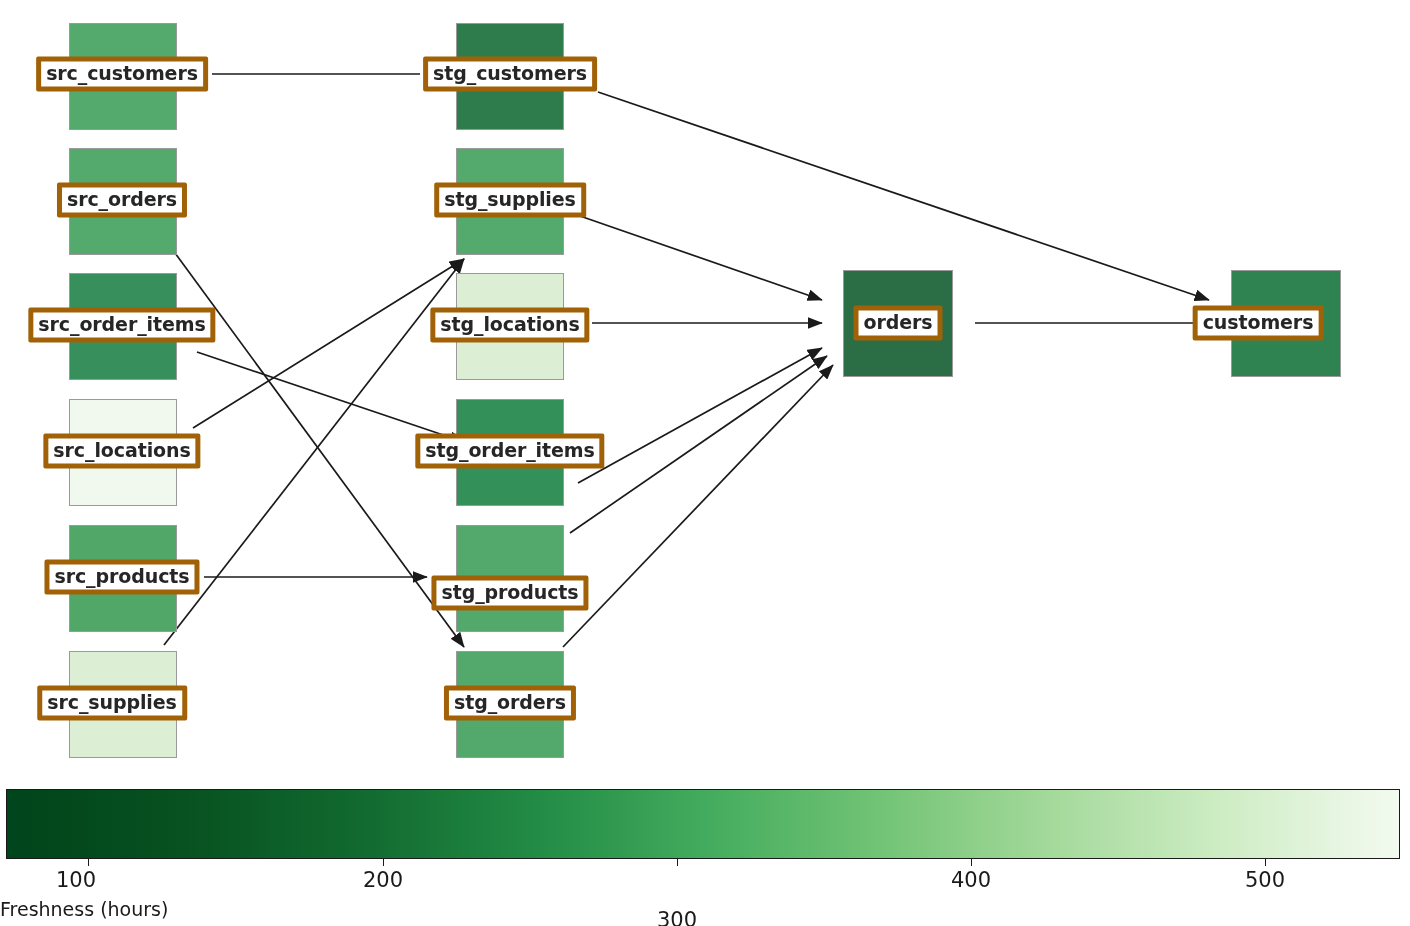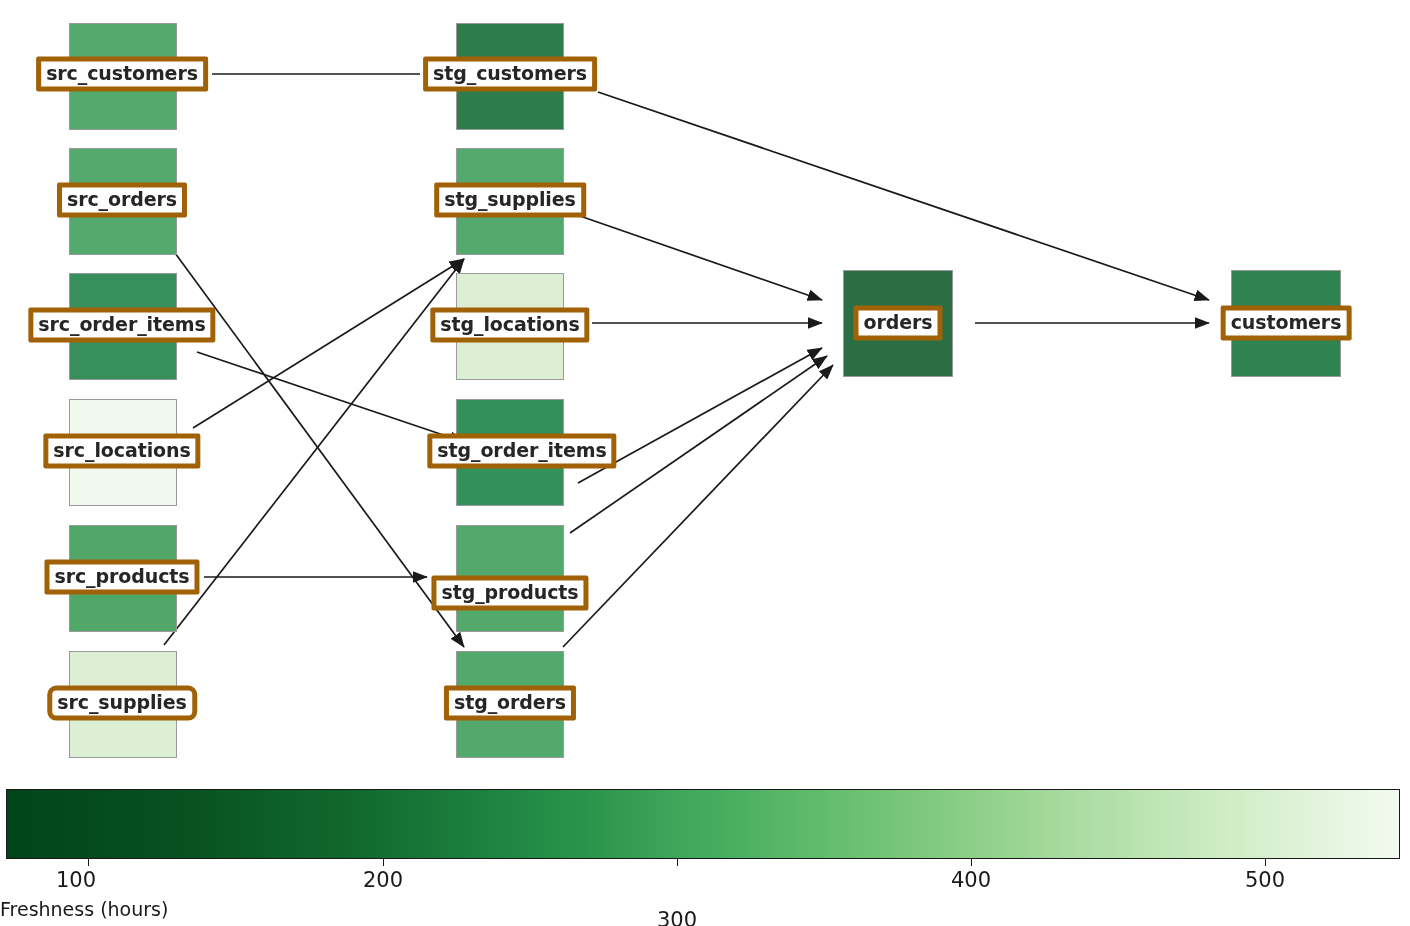--- a/index.html
+++ b/index.html
@@ -136,29 +136,29 @@
         <div class="node" title="stg_orders" style="left: 456px; top: 651px; width: 108px; height: 107px; background: rgb(83, 168, 107); border-color: rgb(154, 154, 154);"></div>
         <div class="node" title="orders" style="left: 843px; top: 270px; width: 110px; height: 107px; background: rgb(43, 110, 70); border-color: rgb(154, 154, 154);"></div>
         <div class="node" title="customers" style="left: 1231px; top: 270px; width: 110px; height: 107px; background: rgb(47, 131, 80); border-color: rgb(154, 154, 154);"></div>
       </div>
     <div id="label-layer">
         <div class="node-label" style="left: 122px; top: 74px;">src_customers</div>
         <div class="node-label" style="left: 122px; top: 200px;">src_orders</div>
         <div class="node-label" style="left: 122px; top: 325px;">src_order_items</div>
         <div class="node-label" style="left: 122px; top: 451px;">src_locations</div>
         <div class="node-label" style="left: 122px; top: 577px;">src_products</div>
-        <div class="node-label" style="left: 122px; top: 703px; border-radius: 9px;">src_supplies</div>
+        <div class="node-label" style="left: 112px; top: 703px;">src_supplies</div>
         <div class="node-label" style="left: 510px; top: 74px;">stg_customers</div>
         <div class="node-label" style="left: 510px; top: 200px;">stg_supplies</div>
         <div class="node-label" style="left: 510px; top: 325px;">stg_locations</div>
-        <div class="node-label" style="left: 510px; top: 451px; margin-left: 12px;">stg_order_items</div>
+        <div class="node-label" style="left: 510px; top: 451px;">stg_order_items</div>
         <div class="node-label" style="left: 510px; top: 593px; text-align: right;">stg_products</div>
         <div class="node-label" style="left: 510px; top: 703px;">stg_orders</div>
         <div class="node-label" style="left: 898px; top: 323px;">orders</div>
-        <div class="node-label" style="left: 1286px; top: 323px; text-align: right;">customers</div>
+        <div class="node-label" style="left: 1258px; top: 323px; text-align: right;">customers</div>
       </div>
   </div>
 
   <div id="colorbar-wrap">
     <div id="cbar" style="background: linear-gradient(to right, rgb(0, 68, 27) 0%, rgb(7, 80, 31) 12%, rgb(17, 105, 47) 25%, rgb(34, 139, 69) 38%, rgb(66, 171, 93) 50%, rgb(115, 196, 118) 63%, rgb(164, 217, 155) 75%, rgb(205, 236, 195) 87%, rgb(243, 250, 240) 100%);"></div>
     <div id="cbar-ticks">
         <div class="cbar-tick" style="left: 88px;"></div>
         <div class="cbar-ticklabel" style="left: 76px;">100</div>
         <div class="cbar-tick" style="left: 383px;"></div>
         <div class="cbar-ticklabel" style="left: 383px;">200</div>

